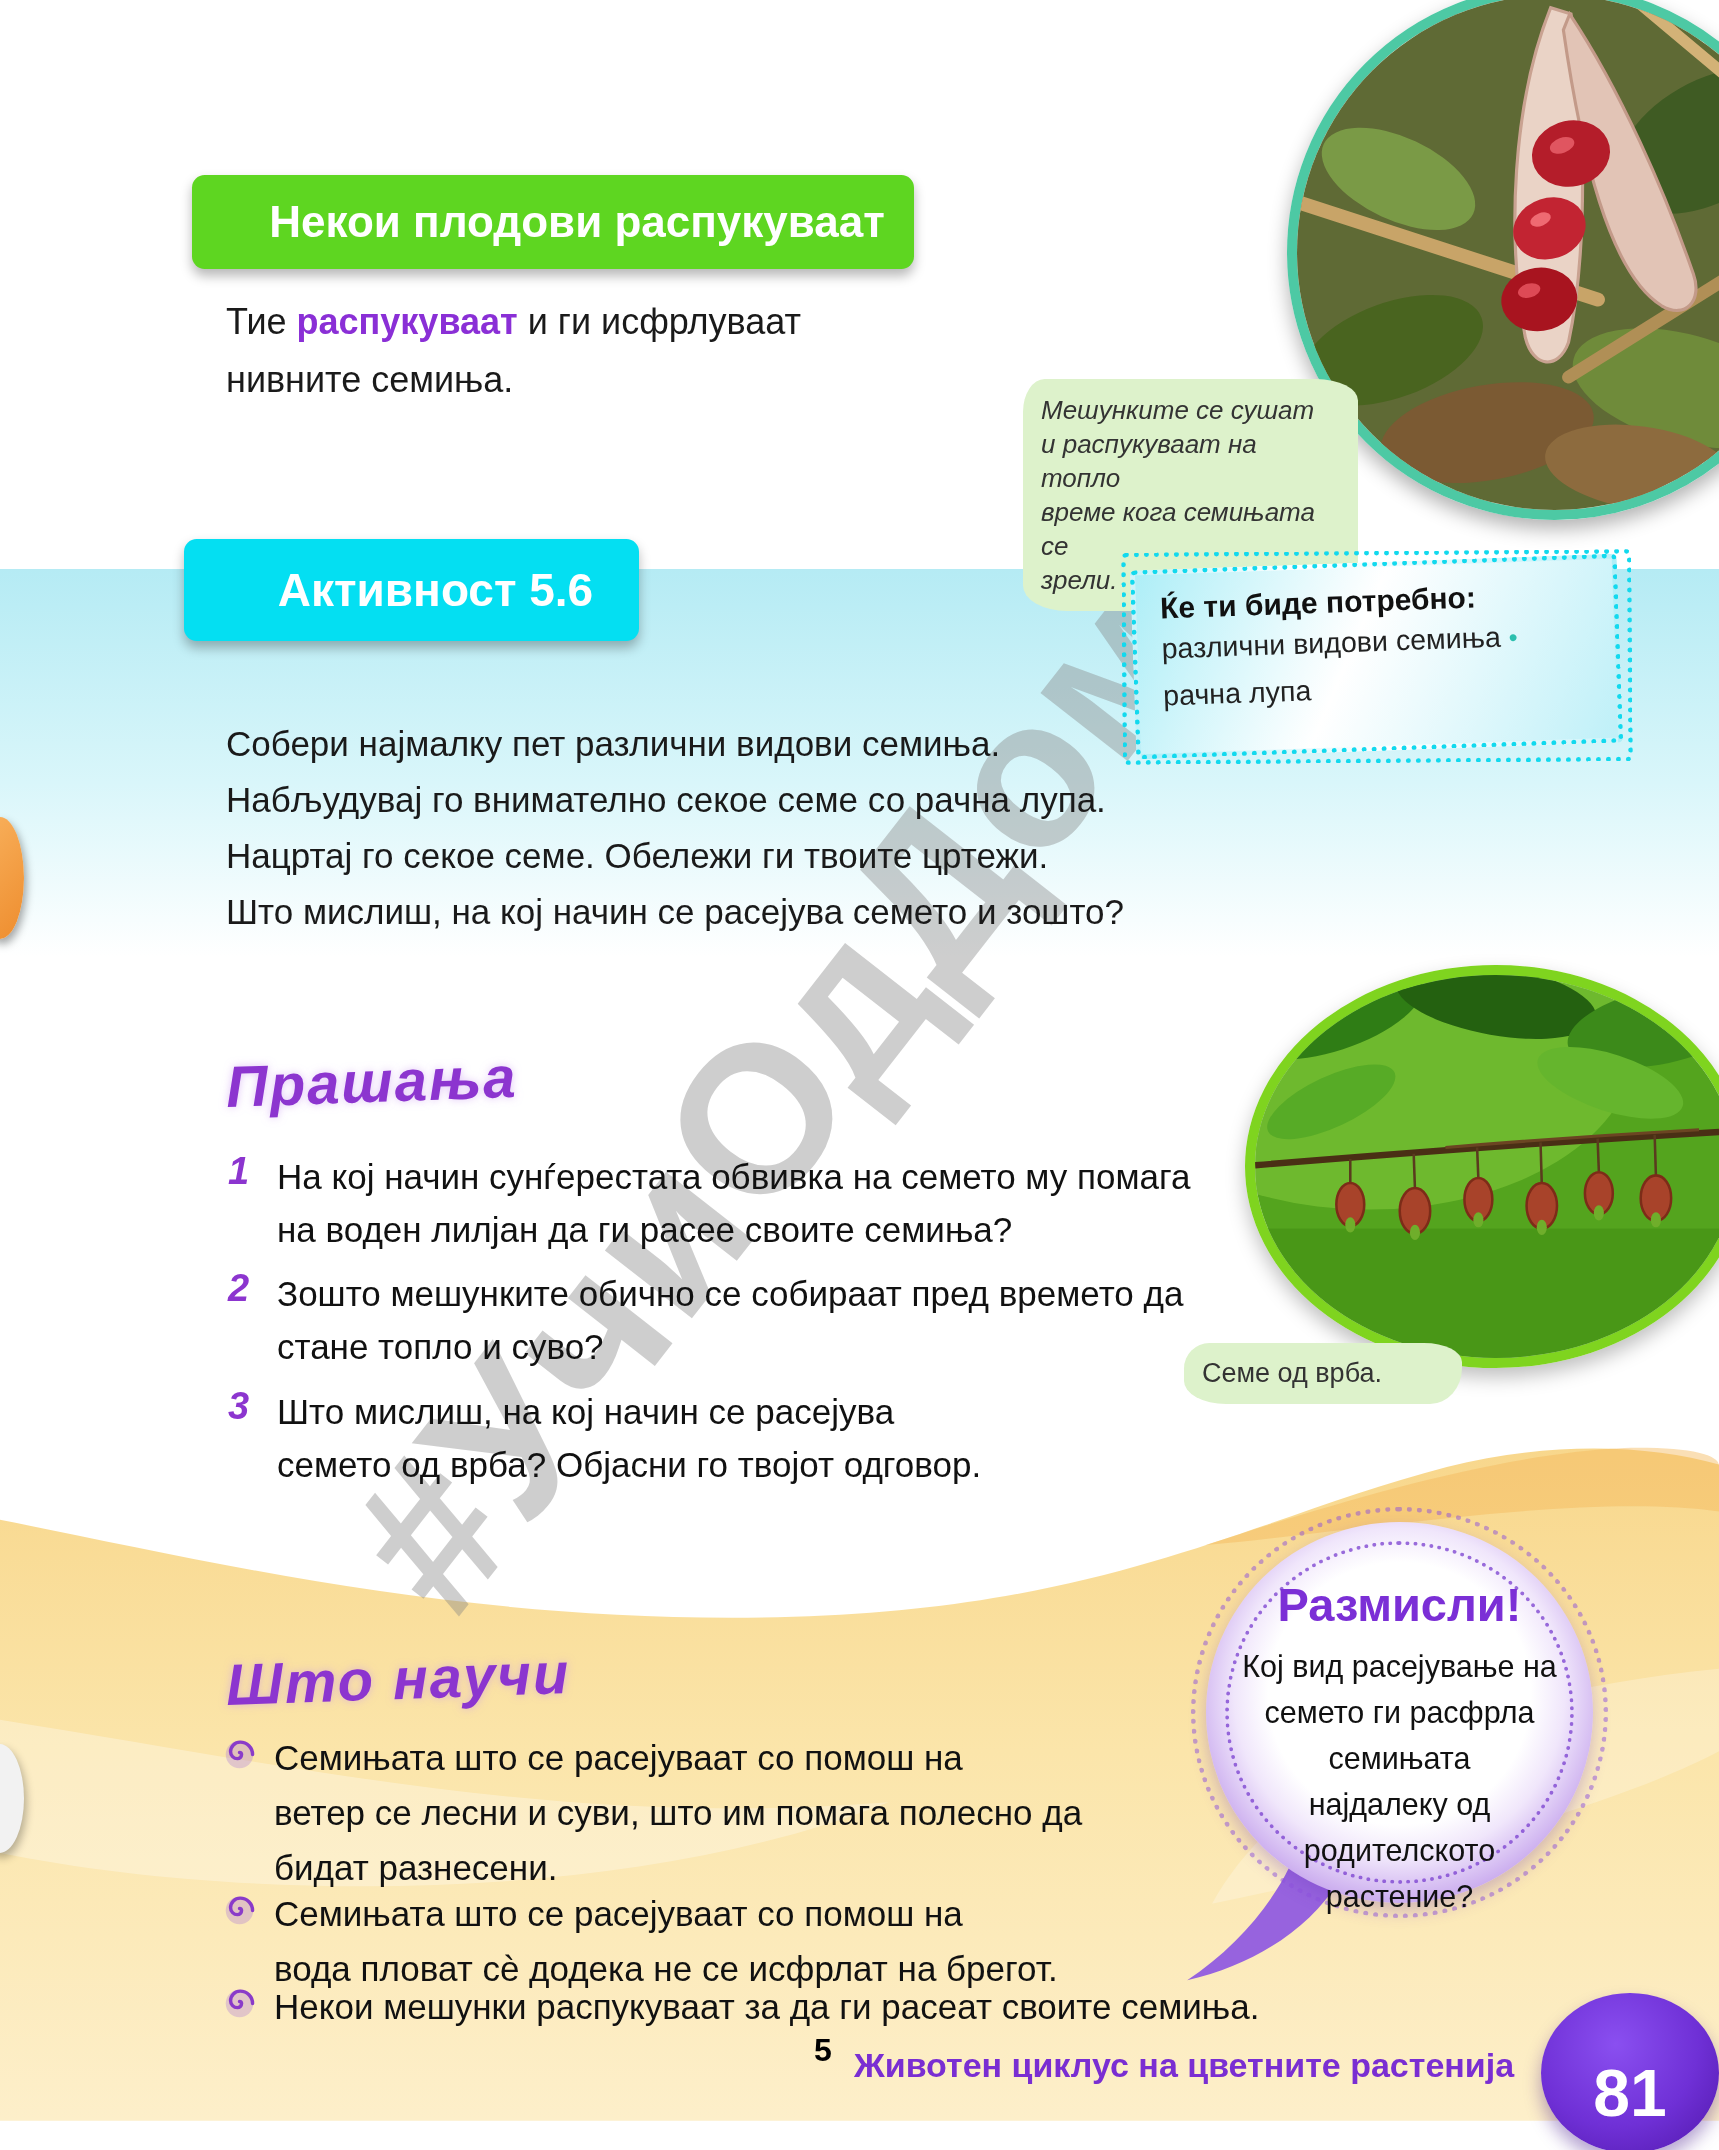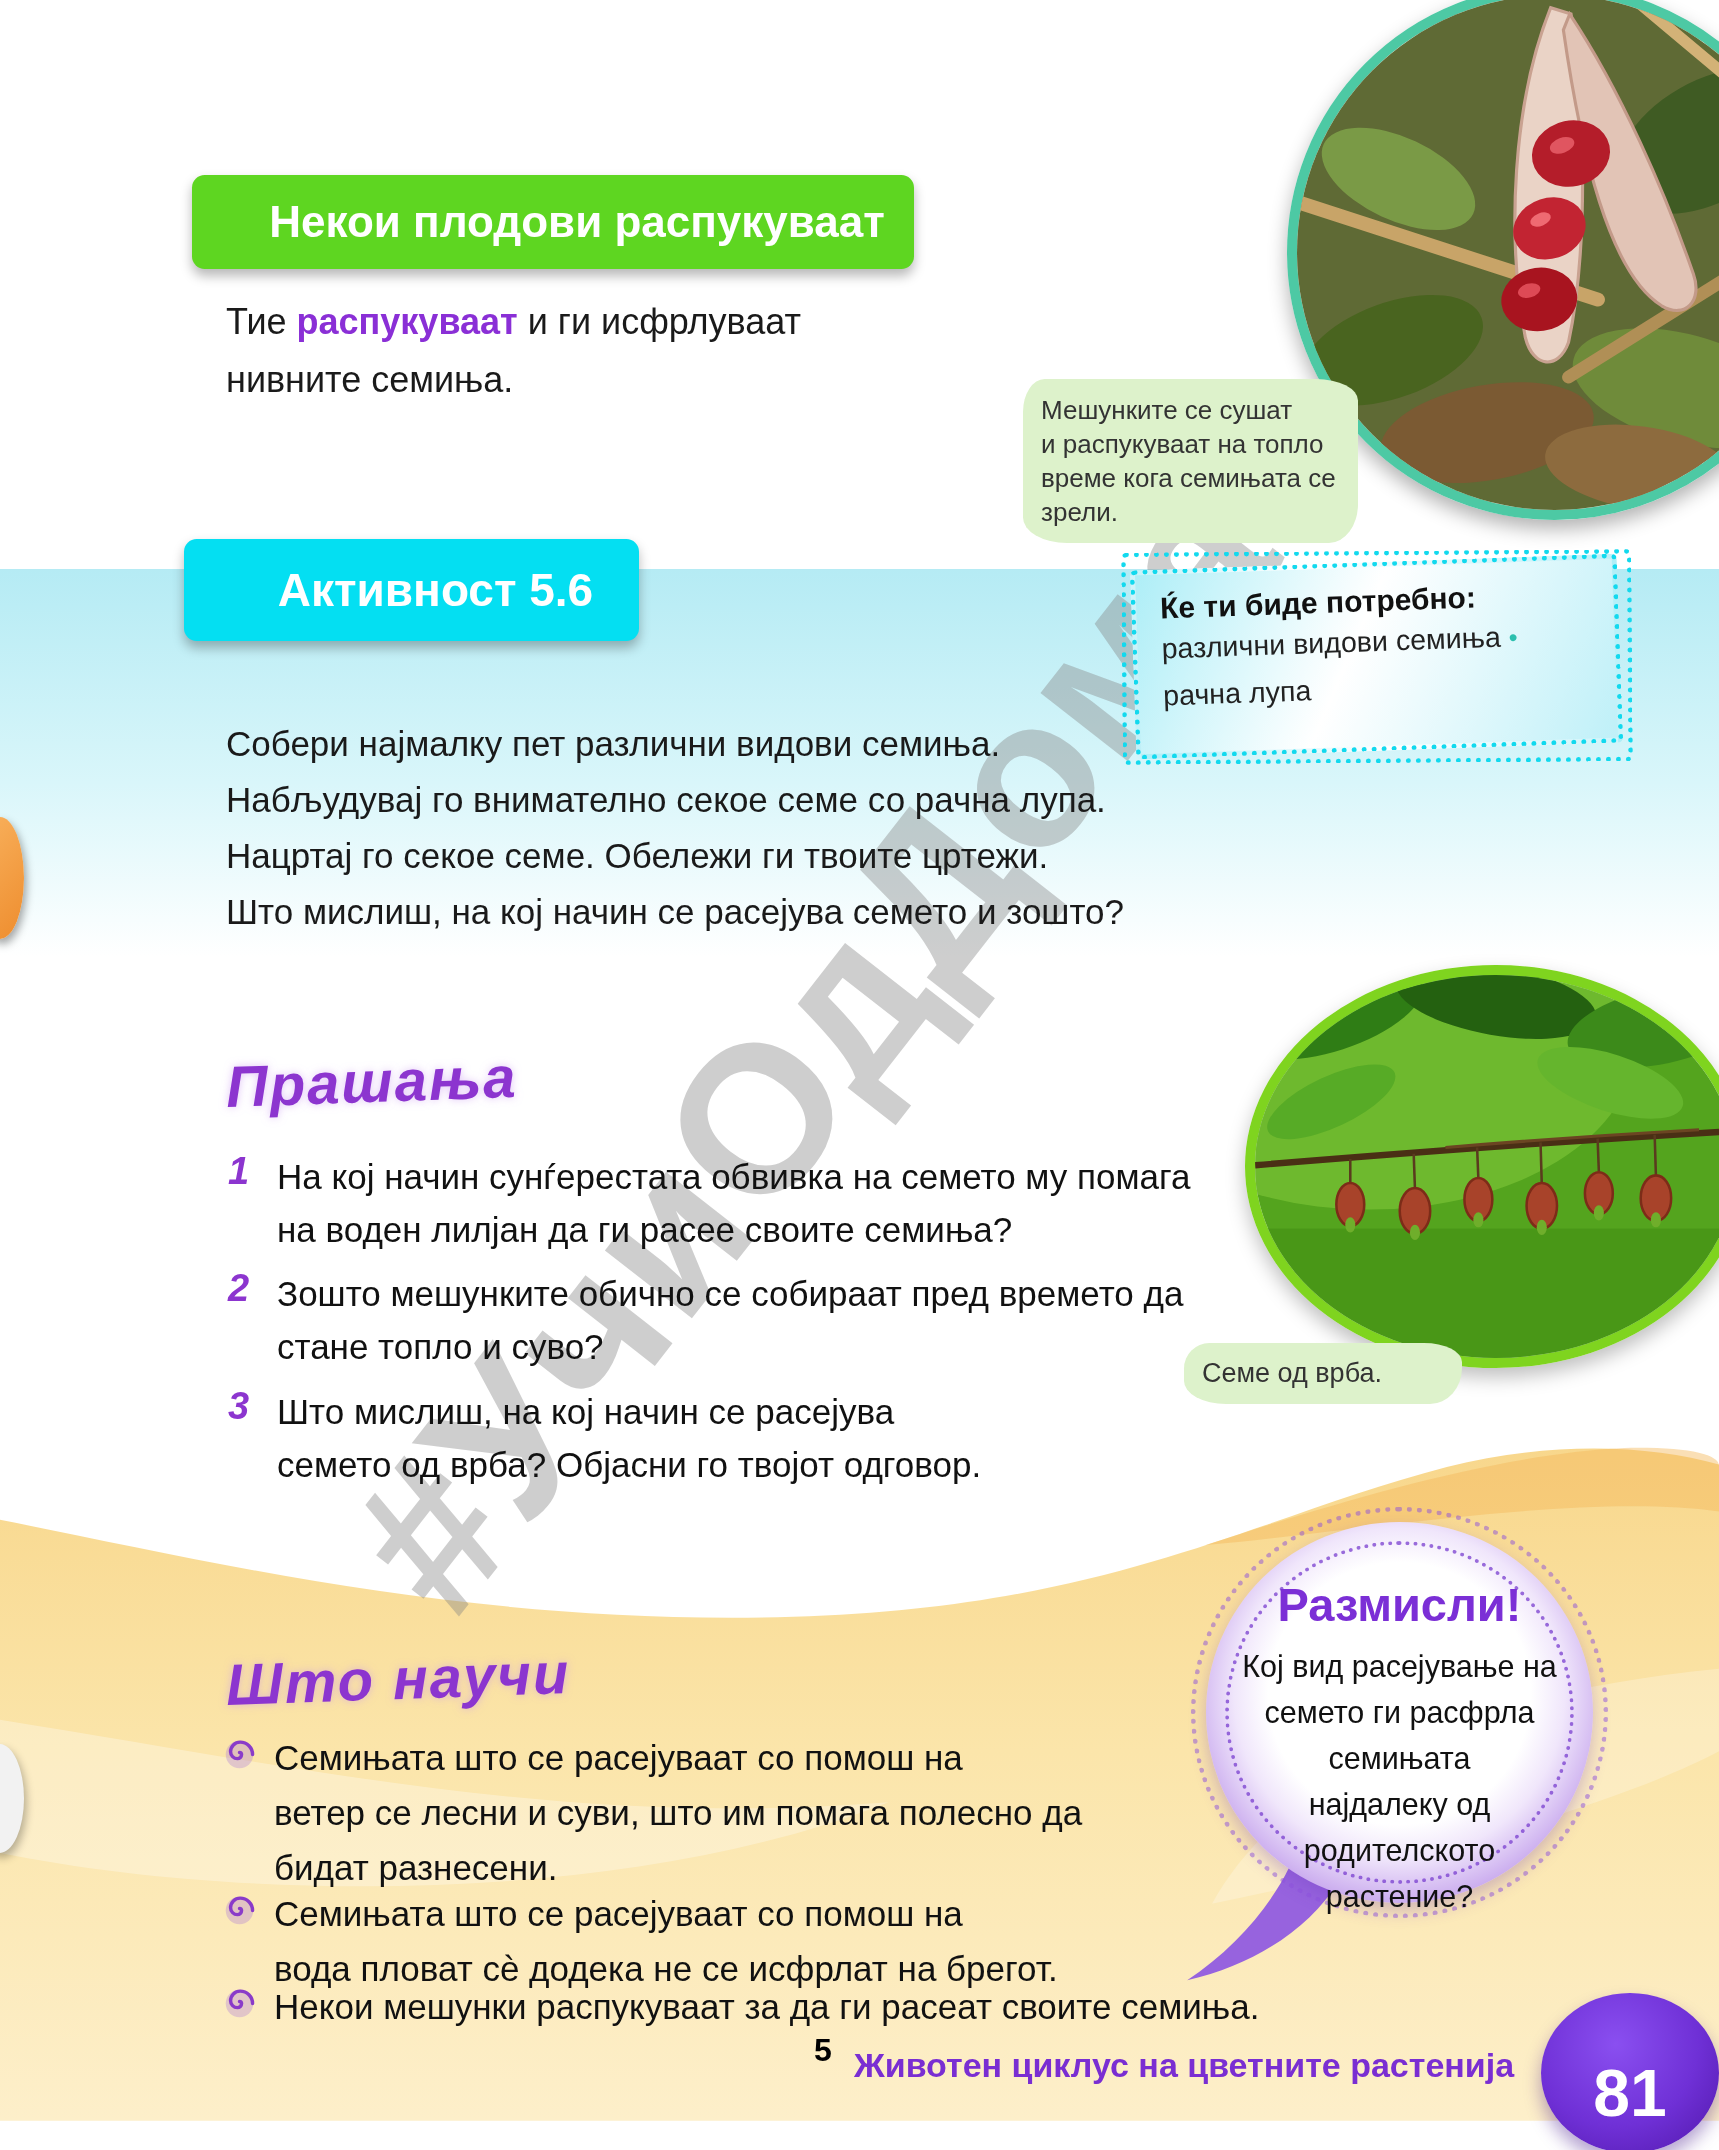--- a/index.html
+++ b/index.html
@@ -32,21 +32,21 @@
         padding:16.5px 24px;box-sizing:border-box;}
   #materials::before{content:"";position:absolute;inset:-16.5px;border:5.1px dotted #12d9ee;
         border-radius:5.1px;transform:rotate(1.6deg);pointer-events:none;}
   #materials .mat-title{font-size:30px;font-weight:bold;color:#111;}
   #materials .mat-item{font-size:28.6px;color:#222;line-height:46px;}
   #materials .sep-dot{color:#2bbfae;font-size:25.4px;}
 
   
   .caption{background:#ddf2cb;color:#333;z-index:10;padding:14px 18px;box-sizing:border-box;}
   #pod-caption{left:1023px;top:379px;width:335px;font-size:26px;line-height:34px;
-        border-radius:21.6px 42px 29px 44px / 33px 21.6px 39px 25.4px;}
+        border-radius:21.6px 42px 29px 44px / 33px 21.6px 39px 25.4px;font-style:italic;}
   #willow-caption{left:1184px;top:1343px;width:278px;font-size:27px;line-height:33px;
         border-radius:25.4px 38px 32px 42px / 25.4px 19px 36px 23px;}
 
   
   .photo{overflow:hidden;z-index:8;}
   #pod-photo{left:1287px;top:-15.2px;width:515px;height:515px;border:10.2px solid #4dc9a4;
         border-radius:50%;box-shadow:0 9px 19px rgba(0,0,0,.30);}
   #willow-photo{left:1245px;top:965px;width:481px;height:383px;border:10.2px solid #7fd41f;
         border-radius:50%;box-shadow:0 9px 19px rgba(0,0,0,.25);}
 

